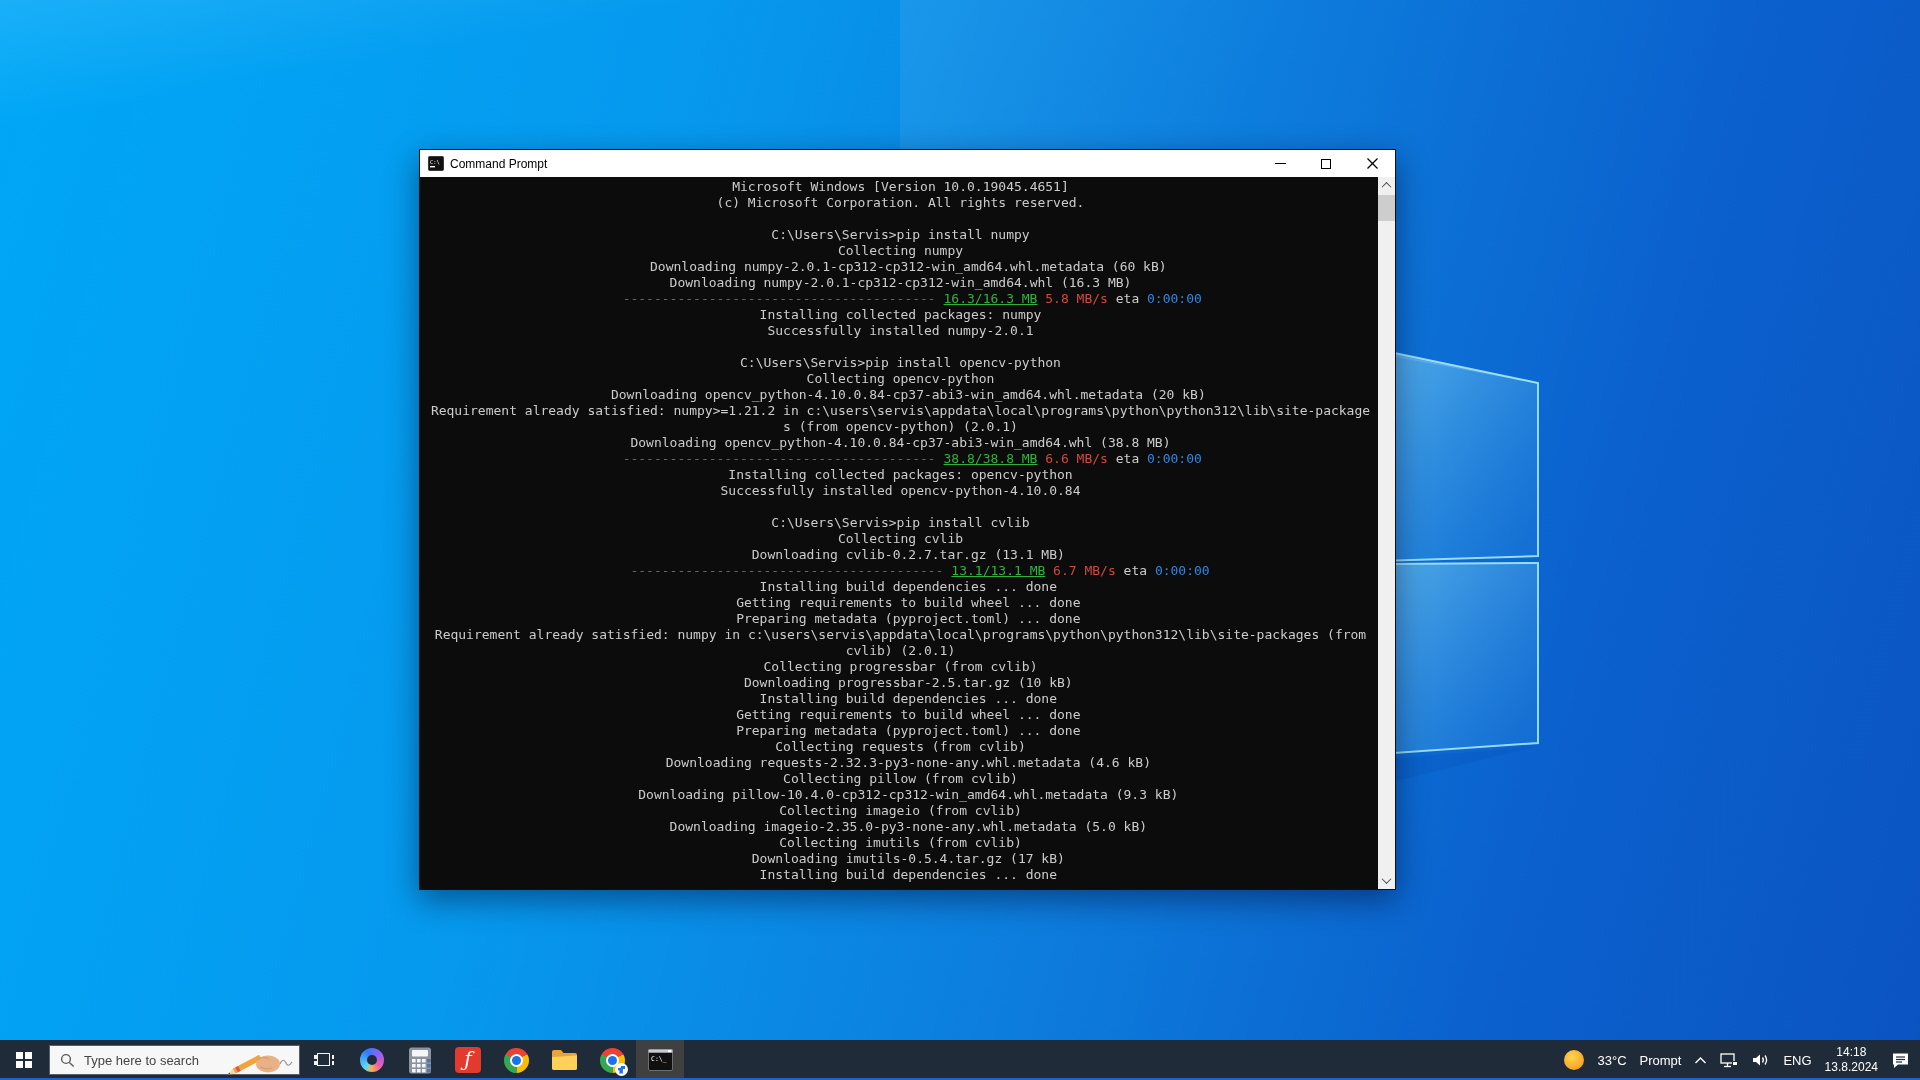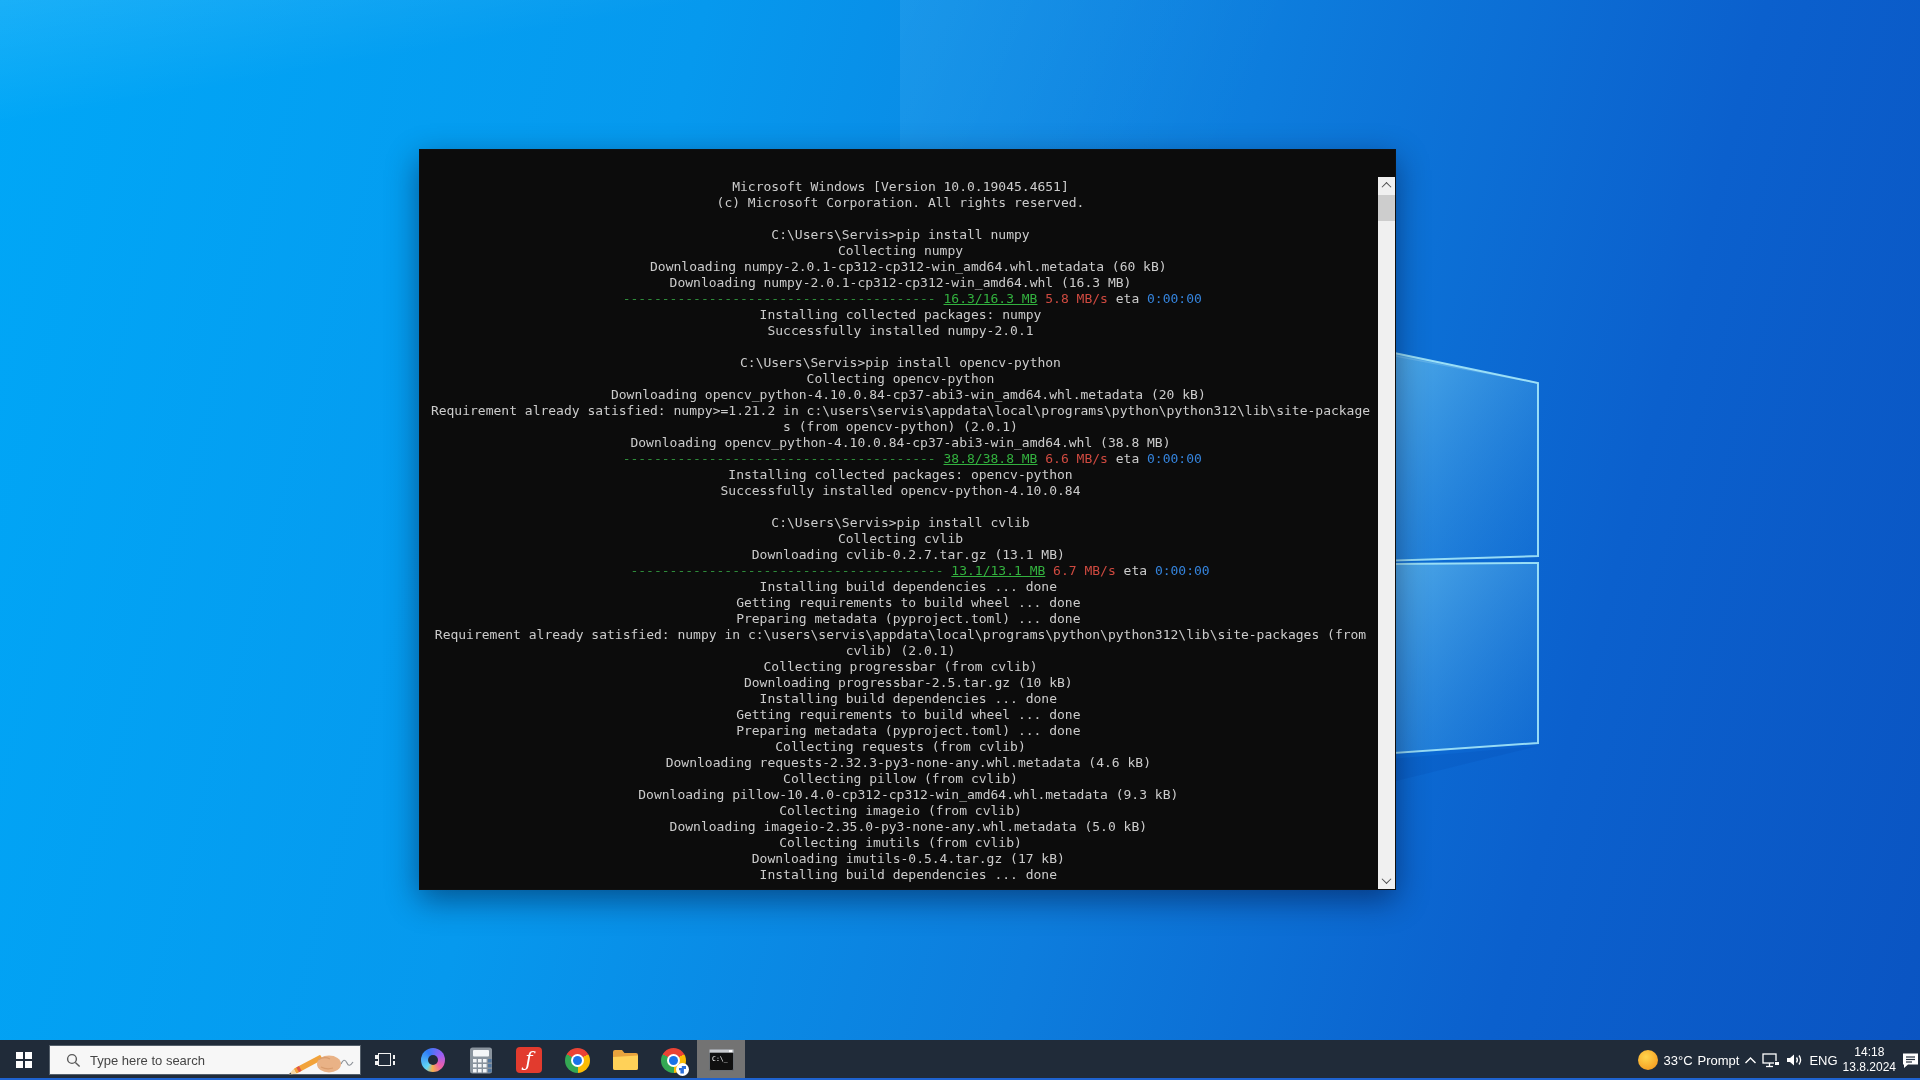--- a/index.html
+++ b/index.html
@@ -47,29 +47,29 @@
   .chev.up { transform:rotate(45deg) translate(1px,1px); }
   .chev.down { transform:rotate(225deg) translate(1px,1px); }
   .sb-thumb { position:absolute; left:0; top:18px; width:17px; height:26px; background:#cdcdcd; }
 
   
   .taskbar { position:absolute; left:0; bottom:0; width:1920px; height:40px; background:#202b39;
     display:flex; align-items:center; color:#fff; }
   .screen-edge { position:absolute; left:0; bottom:0; width:1920px; height:2px; background:#1e63d0; z-index:10; }
 
   .tb-slot { width:48px; height:40px; display:flex; align-items:center; justify-content:center; position:relative; flex:0 0 auto; }
-  .tb-slot.active { background:#737373; }
+  .tb-slot.active { background:#404040; }
   .run-line { position:absolute; bottom:0; left:9px; width:30px; height:2px; background:#76b9ed; }
   .tb-slot.active .run-line { left:0; width:48px; background:#8cc6f2; }
 
   .winflag { display:grid; grid-template-columns:7px 7px; grid-template-rows:7px 7px; gap:2px; }
   .winflag div { background:#fff; }
 
-  .searchbox { position:relative; width:312px; height:30px; background:#f7f7f7; border:1px solid #55606b;
-    display:flex; align-items:center; padding-left:16px; flex:0 0 auto; margin-left:1px; }
+  .searchbox { position:relative; width:251px; height:30px; background:#f7f7f7; border:1px solid #55606b;
+    display:flex; align-items:center; padding-left:10px; flex:0 0 auto; margin-left:1px; }
   .searchbox .stext { font-size:13px; color:#454545; margin-left:9px; }
   .doodle { position:absolute; right:3px; top:1px; }
 
   .taskview { position:relative; width:20px; height:16px; }
   .taskview .big { position:absolute; left:3px; top:1px; width:13px; height:13px; border:1.4px solid #f2f2f2; }
   .taskview .s1,.taskview .s2,.taskview .s3,.taskview .s4 { position:absolute; width:2.5px; height:4px; background:#f2f2f2; }
   .taskview .s1 { left:0; top:3px; } .taskview .s2 { left:0; top:9px; }
   .taskview .s3 { right:0; top:3px; } .taskview .s4 { right:0; top:9px; }
 
   .copilot { width:24px; height:24px; border-radius:50%;
@@ -81,21 +81,21 @@
   .chrome::before { content:""; position:absolute; left:6px; top:6px; width:13px; height:13px; border-radius:50%; background:#fff; }
   .chrome::after { content:""; position:absolute; left:8px; top:8px; width:9px; height:9px; border-radius:50%; background:#1a73e8; }
   .badge { position:absolute; right:8px; bottom:4px; width:13px; height:13px; border-radius:50%; background:#fff;
     display:flex; align-items:center; justify-content:center; }
   .badge .dino { width:7px; height:8px; background:#2a6fdb;
     clip-path: polygon(40% 0,100% 0,100% 45%,70% 45%,70% 100%,20% 100%,20% 60%,0 60%,0 30%,40% 30%); }
 
   .fapp { width:26px; height:26px; border-radius:4px; background:#e23b2e; display:flex; align-items:center; justify-content:center; }
   .fapp span { font-family:"DejaVu Serif", serif; font-style:italic; color:#fff; font-size:20px; line-height:1; margin-top:-2px; }
 
-  .tray { margin-left:auto; display:flex; align-items:center; gap:5px; }
+  .tray { margin-left:auto; display:flex; align-items:center; gap:13px; padding-right:10px; }
   .sun { width:20px; height:20px; border-radius:50%; background: radial-gradient(circle at 40% 35%, #ffd54d, #f39016); }
   .tray-text { font-size:13px; color:#fff; }
   .clock { text-align:center; font-size:12px; line-height:15px; color:#fff; }
   .trayico { display:flex; align-items:center; justify-content:center; }
 </style>
 </head>
 <body>
 
 <div class="desktop">
   <div class="ray ray1"></div>
@@ -108,20 +108,42 @@
         <stop offset="1" stop-color="#2f94e2" stop-opacity="0.18"></stop>
       </linearGradient>
     </defs>
     <line x1="198" y1="53" x2="-40" y2="8" stroke="#ffffff" stroke-opacity="0.22" stroke-width="1.5"></line>
     <polygon points="40,20 198,53 198,226 40,231" fill="url(#paneg)" stroke="#aeeefc" stroke-opacity="0.85" stroke-width="2"></polygon>
     <polygon points="40,234 198,233 198,413 40,424" fill="url(#paneg)" stroke="#aeeefc" stroke-opacity="0.85" stroke-width="2"></polygon>
     <polygon points="40,430 198,416 40,455" fill="#003a9e" fill-opacity="0.12"></polygon>
   </svg>
 
   <div class="window">
+    <div class="titlebar">
+      <svg class="cmdico" viewBox="0 0 16 15">
+        <rect x="0.5" y="0.5" width="15" height="14" rx="1" fill="#111" stroke="#3a3a3a"></rect>
+        <text x="2" y="7.5" font-family="DejaVu Sans Mono, monospace" font-size="5.5" fill="#fff">C:\</text>
+        <rect x="2" y="10" width="5" height="1.4" fill="#fff"></rect>
+      </svg>
+      <span class="title">Command Prompt</span>
+      <div class="controls">
+        <div class="ctl">
+            <div class="glyph-min"></div>
+          </div>
+        <div class="ctl">
+            <div class="glyph-max"></div>
+          </div>
+        <div class="ctl">
+          <svg width="11" height="11" viewBox="0 0 11 11">
+            <line x1="0.5" y1="0.5" x2="10.5" y2="10.5" stroke="#000" stroke-width="1.2"></line>
+            <line x1="10.5" y1="0.5" x2="0.5" y2="10.5" stroke="#000" stroke-width="1.2"></line>
+          </svg>
+        </div>
+      </div>
+    </div>
 
     <div class="terminal">
       <div class="term-lines" id="term-lines"><div class="tline"><span class="seg-fg">Microsoft Windows [Version 10.0.19045.4651]</span></div><div class="tline"><span class="seg-fg">(c) Microsoft Corporation. All rights reserved.</span></div><div class="tline"> </div><div class="tline"><span class="seg-fg">C:\Users\Servis&gt;pip install numpy</span></div><div class="tline"><span class="seg-fg">Collecting numpy</span></div><div class="tline"><span class="seg-fg">  Downloading numpy-2.0.1-cp312-cp312-win_amd64.whl.metadata (60 kB)</span></div><div class="tline"><span class="seg-fg">Downloading numpy-2.0.1-cp312-cp312-win_amd64.whl (16.3 MB)</span></div><div class="tline"><span class="seg-fg">   </span><span class="seg-green">---------------------------------------- </span><span class="seg-green2">16.3/16.3 MB</span><span class="seg-fg"> </span><span class="seg-red">5.8 MB/s</span><span class="seg-fg"> eta </span><span class="seg-blue">0:00:00</span></div><div class="tline"><span class="seg-fg">Installing collected packages: numpy</span></div><div class="tline"><span class="seg-fg">Successfully installed numpy-2.0.1</span></div><div class="tline"> </div><div class="tline"><span class="seg-fg">C:\Users\Servis&gt;pip install opencv-python</span></div><div class="tline"><span class="seg-fg">Collecting opencv-python</span></div><div class="tline"><span class="seg-fg">  Downloading opencv_python-4.10.0.84-cp37-abi3-win_amd64.whl.metadata (20 kB)</span></div><div class="tline"><span class="seg-fg">Requirement already satisfied: numpy&gt;=1.21.2 in c:\users\servis\appdata\local\programs\python\python312\lib\site-package</span></div><div class="tline"><span class="seg-fg">s (from opencv-python) (2.0.1)</span></div><div class="tline"><span class="seg-fg">Downloading opencv_python-4.10.0.84-cp37-abi3-win_amd64.whl (38.8 MB)</span></div><div class="tline"><span class="seg-fg">   </span><span class="seg-green">---------------------------------------- </span><span class="seg-green2">38.8/38.8 MB</span><span class="seg-fg"> </span><span class="seg-red">6.6 MB/s</span><span class="seg-fg"> eta </span><span class="seg-blue">0:00:00</span></div><div class="tline"><span class="seg-fg">Installing collected packages: opencv-python</span></div><div class="tline"><span class="seg-fg">Successfully installed opencv-python-4.10.0.84</span></div><div class="tline"> </div><div class="tline"><span class="seg-fg">C:\Users\Servis&gt;pip install cvlib</span></div><div class="tline"><span class="seg-fg">Collecting cvlib</span></div><div class="tline"><span class="seg-fg">  Downloading cvlib-0.2.7.tar.gz (13.1 MB)</span></div><div class="tline"><span class="seg-fg">     </span><span class="seg-green">---------------------------------------- </span><span class="seg-green2">13.1/13.1 MB</span><span class="seg-fg"> </span><span class="seg-red">6.7 MB/s</span><span class="seg-fg"> eta </span><span class="seg-blue">0:00:00</span></div><div class="tline"><span class="seg-fg">  Installing build dependencies ... done</span></div><div class="tline"><span class="seg-fg">  Getting requirements to build wheel ... done</span></div><div class="tline"><span class="seg-fg">  Preparing metadata (pyproject.toml) ... done</span></div><div class="tline"><span class="seg-fg">Requirement already satisfied: numpy in c:\users\servis\appdata\local\programs\python\python312\lib\site-packages (from</span></div><div class="tline"><span class="seg-fg">cvlib) (2.0.1)</span></div><div class="tline"><span class="seg-fg">Collecting progressbar (from cvlib)</span></div><div class="tline"><span class="seg-fg">  Downloading progressbar-2.5.tar.gz (10 kB)</span></div><div class="tline"><span class="seg-fg">  Installing build dependencies ... done</span></div><div class="tline"><span class="seg-fg">  Getting requirements to build wheel ... done</span></div><div class="tline"><span class="seg-fg">  Preparing metadata (pyproject.toml) ... done</span></div><div class="tline"><span class="seg-fg">Collecting requests (from cvlib)</span></div><div class="tline"><span class="seg-fg">  Downloading requests-2.32.3-py3-none-any.whl.metadata (4.6 kB)</span></div><div class="tline"><span class="seg-fg">Collecting pillow (from cvlib)</span></div><div class="tline"><span class="seg-fg">  Downloading pillow-10.4.0-cp312-cp312-win_amd64.whl.metadata (9.3 kB)</span></div><div class="tline"><span class="seg-fg">Collecting imageio (from cvlib)</span></div><div class="tline"><span class="seg-fg">  Downloading imageio-2.35.0-py3-none-any.whl.metadata (5.0 kB)</span></div><div class="tline"><span class="seg-fg">Collecting imutils (from cvlib)</span></div><div class="tline"><span class="seg-fg">  Downloading imutils-0.5.4.tar.gz (17 kB)</span></div><div class="tline"><span class="seg-fg">  Installing build dependencies ... done</span></div></div>
       <div class="scrollbar">
         <div class="sb-btn sb-up">
             <div class="chev up"></div>
           </div>
         <div class="sb-thumb"></div>
         <div class="sb-btn sb-down">
             <div class="chev down"></div>

